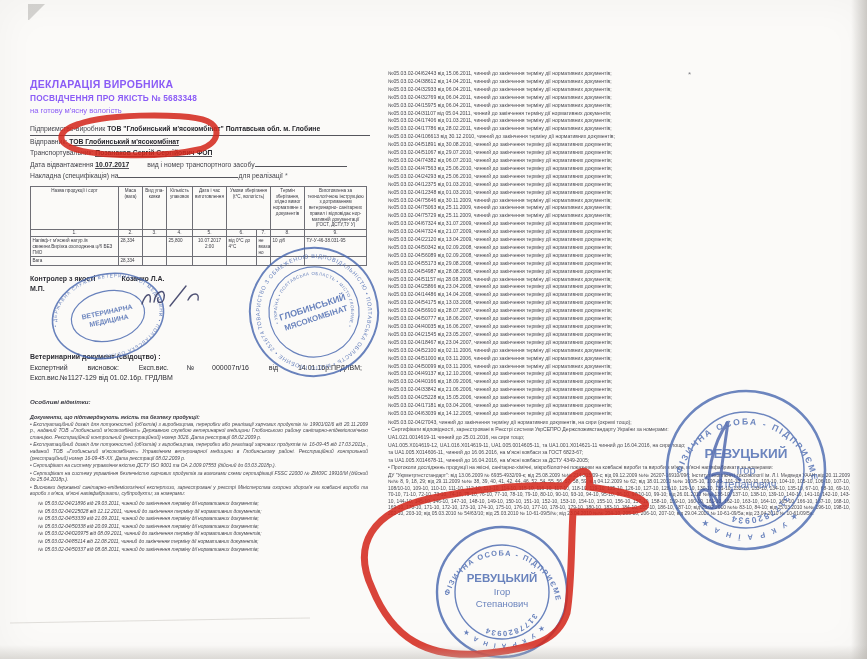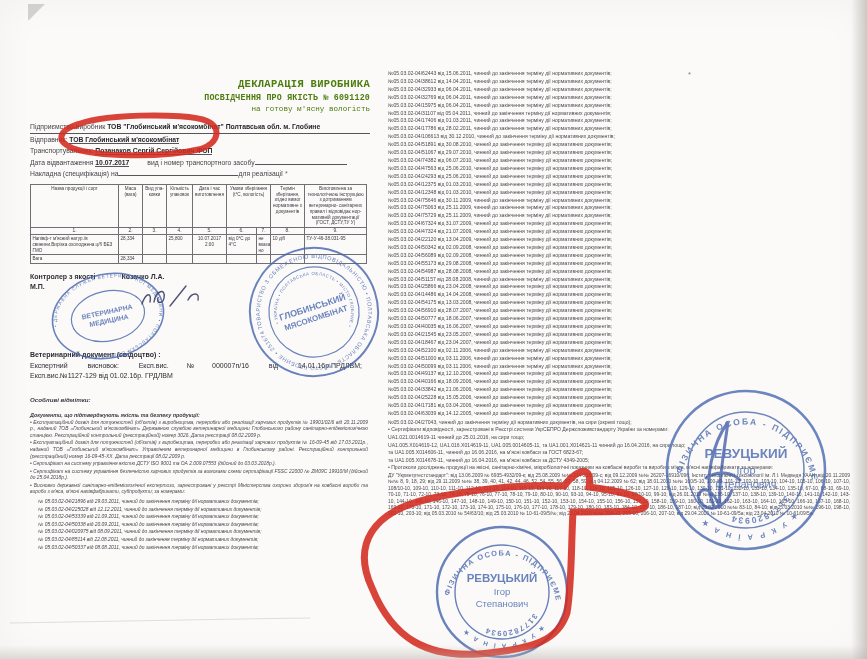--- a/index.html
+++ b/index.html
@@ -9,21 +9,21 @@
   .edge-right{position:absolute;top:0;right:0;width:16px;height:100%;
         background:linear-gradient(to right,rgba(180,176,170,0),rgba(168,164,158,.55));}
   .edge-bottom{position:absolute;bottom:0;left:0;width:100%;height:14px;
         background:linear-gradient(to bottom,rgba(190,186,180,0),rgba(186,182,176,.45));}
   .corner-mark{position:absolute;left:28px;top:4px;width:26px;height:16px;
         background:linear-gradient(135deg,#8a8884 40%,transparent 41%);opacity:.35;}
   .shadow-line{position:absolute;left:10px;top:620px;width:300px;height:1px;background:#cfccc6;opacity:.6;transform:rotate(-1deg);}
 
   
   .left-col{position:absolute;left:30px;top:78px;width:340px;color:#3a3a40;}
-  .title-block{text-align:right;color:#4d7c0f;font-family:Liberation Mono, monospace;}
+  .title-block{text-align:left;color:#8b5cf6;}
   .t1{font-weight:bold;font-size:10.5px;letter-spacing:.3px;}
   .t2{font-weight:bold;font-size:8.3px;margin-top:3px;letter-spacing:.2px;}
   .t3{font-size:7.6px;margin-top:3px;}
   .form{margin-top:8px;font-size:6.8px;line-height:11.6px;white-space:nowrap;}
   .form .lbl{color:#44444b;}
   .form .val{font-weight:bold;color:#26262c;}
   .u{border-bottom:.7px solid #55555c;}
   .fill{display:inline-block;border-bottom:.7px solid #55555c;height:6px;}
   .star{font-size:7px;color:#6a6a70;}
 
@@ -66,21 +66,21 @@
 <body>
 
 <div class="page">
 
   <div class="corner-mark"></div>
   <div class="shadow-line"></div>
 
   <div class="left-col">
     <div class="title-block">
       <div class="t1">ДЕКЛАРАЦІЯ ВИРОБНИКА</div>
-      <div class="t2">ПОСВІДЧЕННЯ ПРО ЯКІСТЬ № 6091120</div>
+      <div class="t2">ПОСВІДЧЕННЯ ПРО ЯКІСТЬ № 5683348</div>
       <div class="t3">на  готову м'ясну вологість</div>
     </div>
 
     <div class="form">
       <div class="u"><span class="lbl">Підприємство-виробник</span> <span class="val">ТОВ "Глобинський м'ясокомбінат" Полтавська обл. м. Глобине</span></div>
       <div><span class="lbl">Відправник:</span> <span class="val u">ТОВ Глобинський м'ясокомбінат</span></div>
       <div><span class="lbl">Транспортувальник:</span> <span class="val u">Позанаков Сергій Сергійович ФОП</span></div>
       <div><span class="lbl">Дата відвантаження</span> <span class="val u">10.07.2017</span><span class="fill" style="width:18px;border:none;"></span><span class="lbl">вид і номер транспортного засобу</span><span class="fill" style="width:92px;"></span></div>
       <div><span class="lbl">Накладна (специфікація) на</span><span class="fill" style="width:120px;"></span><span class="lbl">для реалізації</span> <span class="star">*</span></div>
     </div>

